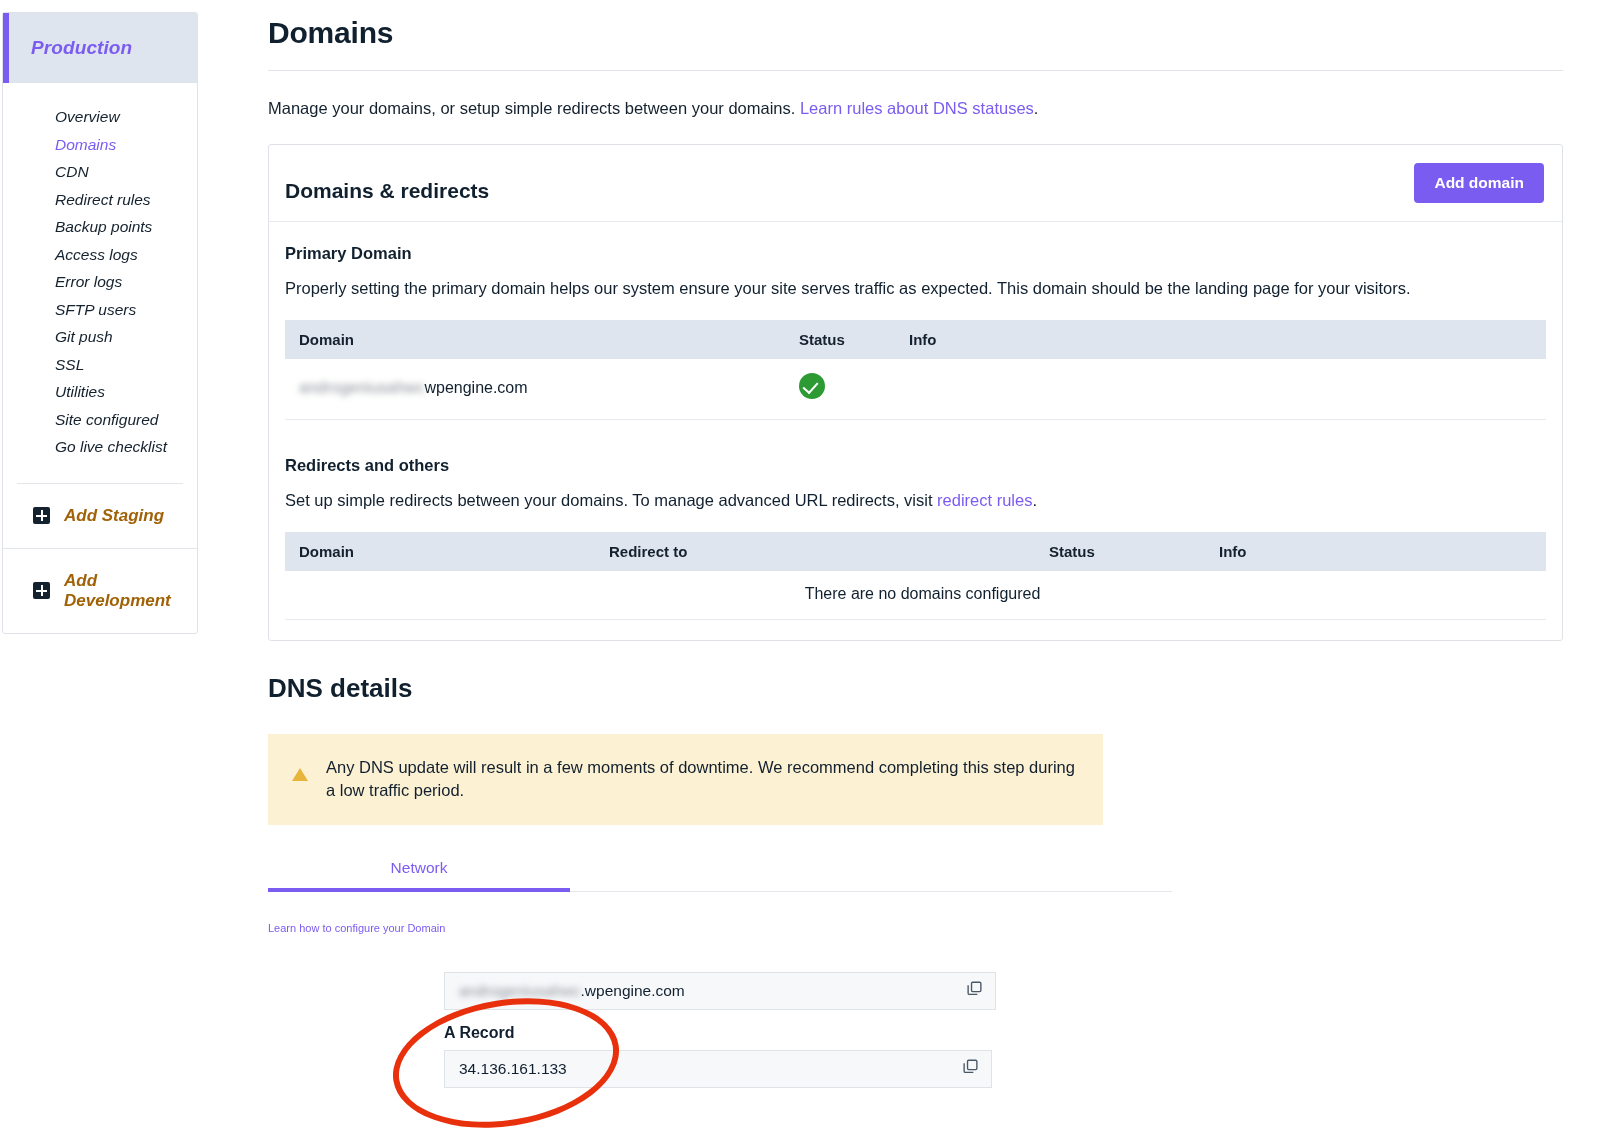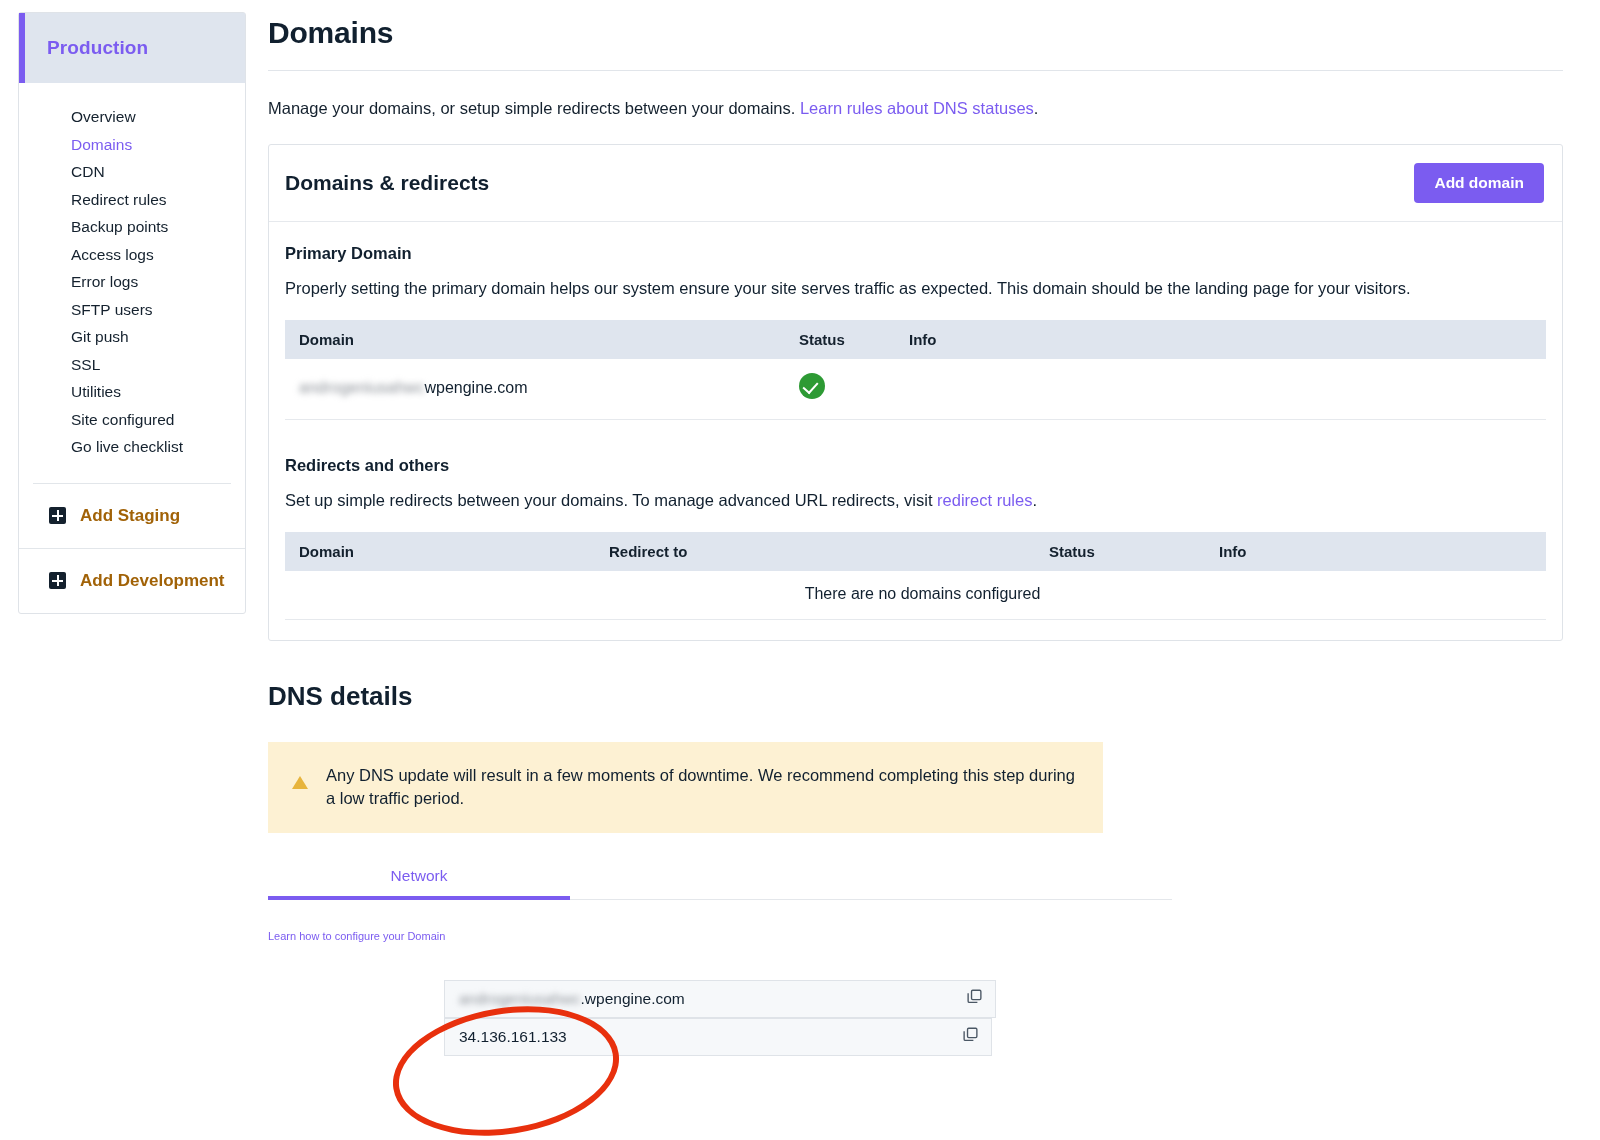--- a/index.html
+++ b/index.html
@@ -8,25 +8,26 @@
     width: 1600px; height: 1140px;
     background: #ffffff;
     font-family: "Liberation Sans", "DejaVu Sans", sans-serif;
     color: #11202f;
     overflow: hidden;
   }
   .page { position: relative; width: 1600px; height: 1140px; }
 
   
   .sidebar {
-    position: absolute; left: 18px; top: 12px;
-    width: 228px;
+    position: absolute; left: 2px; top: 12px;
+    width: 196px;
     background: #ffffff;
     border: 1px solid #dfe3e8;
     border-radius: 3px;
+    font-style: italic;
   }
   .env-header {
     position: relative;
     background: #dfe5ee;
     height: 70px;
     display: flex; align-items: center;
     padding-left: 28px;
   }
   .env-header::before {
     content: ""; position: absolute; left: 0; top: 0; bottom: 0;
@@ -67,21 +68,21 @@
   .intro { font-size: 16.5px; margin: 28px 0 0 0; color: #14212e; }
   a.link { color: #7b5cf0; text-decoration: none; }
 
   .card {
     margin-top: 26px;
     border: 1px solid #dfe3e8;
     border-radius: 3px;
     background: #fff;
   }
   .card-head {
-    display: flex; align-items: center; justify-content: space-between;
+    display: flex; align-items: flex-end; justify-content: space-between;
     padding: 18px 18px 18px 16px;
     border-bottom: 1px solid #e6e9ed;
   }
   .card-title { font-size: 21px; font-weight: bold; }
   .btn-primary {
     background: #7b5cf0; color: #fff; border: 0; border-radius: 4px;
     font-size: 15.5px; font-weight: bold;
     padding: 11px 20px; cursor: pointer;
     font-family: inherit;
   }
@@ -114,21 +115,21 @@
   }
   .check-badge::after {
     content: ""; position: absolute; left: 7px; top: 6px;
     width: 7px; height: 12px;
     border: solid #ffffff; border-width: 0 2.8px 2.8px 0;
     transform: rotate(42deg);
   }
   .empty-row td { text-align: center; font-size: 16.5px; padding: 18px 0 20px 0; }
 
   
-  .dns-title { font-size: 26px; font-weight: bold; margin: 40px 0 0 0; }
+  .dns-title { font-size: 26px; font-weight: bold; margin: 32px 0 0 0; }
   .warn {
     margin-top: 30px; width: 835px;
     background: #fdf1d3; display: flex; gap: 18px;
     padding: 22px 26px 22px 24px;
   }
   .warn-icon {
     flex: none; width: 0; height: 0; margin-top: 12px;
     border-left: 8px solid transparent; border-right: 8px solid transparent;
     border-bottom: 13px solid #e7b43c;
   }
@@ -283,20 +284,21 @@
       <div class="rec-field wide">
         <span><span class="redacted">androgeniusahwc</span><span>.wpengine.com</span></span>
         <span class="copy-icon">
           <svg width="17" height="17" viewBox="0 0 20 20" fill="none" stroke="#2d3b4a" stroke-width="1.6">
             <rect x="6.5" y="2.6" width="11" height="11" rx="1.4"></rect>
             <path d="M13.4 16.9 H3.9 a1.4 1.4 0 0 1 -1.4 -1.4 V6.2"></path>
           </svg>
         </span>
       </div>
 
+      <div class="rec-label second">A Record</div>
       <div class="rec-field narrow">
         <span>34.136.161.133</span>
         <span class="copy-icon">
           <svg width="17" height="17" viewBox="0 0 20 20" fill="none" stroke="#2d3b4a" stroke-width="1.6">
             <rect x="6.5" y="2.6" width="11" height="11" rx="1.4"></rect>
             <path d="M13.4 16.9 H3.9 a1.4 1.4 0 0 1 -1.4 -1.4 V6.2"></path>
           </svg>
         </span>
       </div>
 

